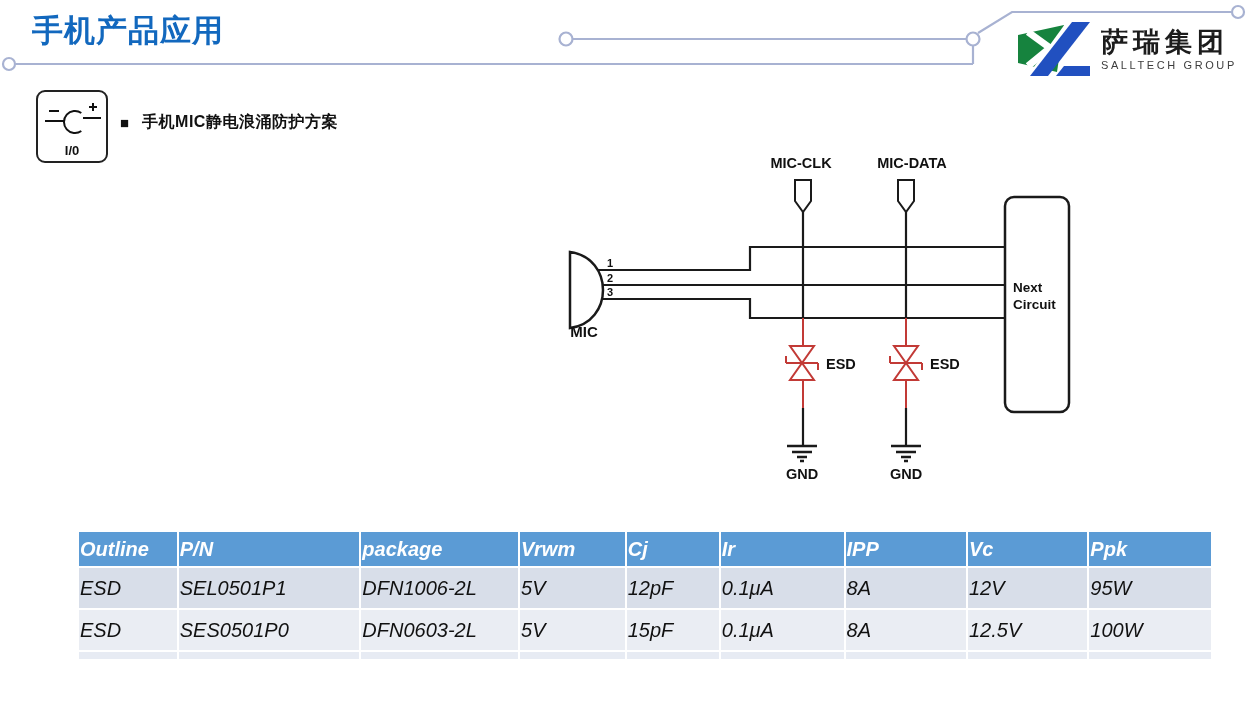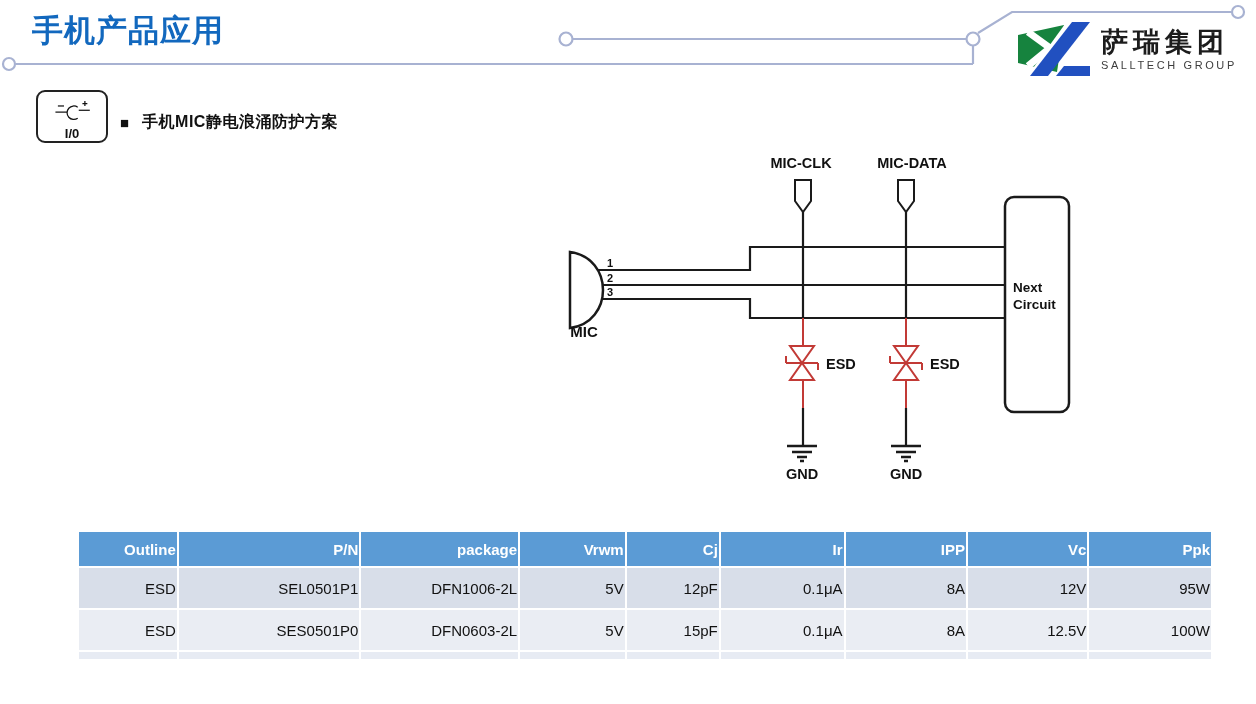--- a/index.html
+++ b/index.html
@@ -11,35 +11,35 @@
   
   .page-title{
     left:32px;top:10px;font-size:31px;font-weight:bold;color:#1268be;letter-spacing:1px;
   }
   .deco{left:0;top:0;pointer-events:none;}
   .logo{left:1014px;top:22px;display:flex;align-items:center;gap:9px;}
   .logo-cn{font-size:27px;font-weight:bold;color:#1c1c1c;letter-spacing:5px;line-height:30px;white-space:nowrap;}
   .logo-en{font-size:11px;color:#3c3c3c;letter-spacing:2.6px;margin-top:2px;white-space:nowrap;}
   
   .io-box{
-    left:36px;top:90px;width:72px;height:53px;border:2.5px solid #222;border-radius:9px;
+    left:36px;top:90px;width:72px;height:73px;border:2.5px solid #222;border-radius:9px;
     background:#fff;box-sizing:border-box;display:flex;flex-direction:column;align-items:center;
   }
   .io-label{font-size:13px;font-weight:bold;color:#111;margin-top:1px;}
   
   .subtitle-row{left:120px;top:112px;display:flex;align-items:center;gap:13px;}
   .bullet{font-size:15px;color:#111;line-height:15px;}
   .subtitle{font-size:16px;font-weight:bold;color:#111;letter-spacing:0.5px;}
   
   .iec{left:248px;top:316px;font-size:17.5px;line-height:27px;color:#1a1a1a;}
   
   .spec-table{left:77px;top:530px;width:1136px;border-collapse:collapse;table-layout:fixed;}
   .spec-table th,.spec-table td{
-    border:2.5px solid #ffffff;text-align:right;vertical-align:middle;
-    font-size:15px;overflow:hidden;white-space:nowrap;
+    border:2.5px solid #ffffff;text-align:left;vertical-align:middle;
+    font-size:20px;overflow:hidden;white-space:nowrap;font-style:italic;
   }
   .spec-table th{background:#5b9bd5;color:#ffffff;font-weight:bold;height:32px;}
   .spec-table td{height:38px;color:#111;}
   .row-odd td{background:#d8dee9;}
   .row-even td{background:#eaedf3;}
   .row-thin td{height:5px;background:#e7ebf3;}
 </style>
 </head>
 <body>
 

